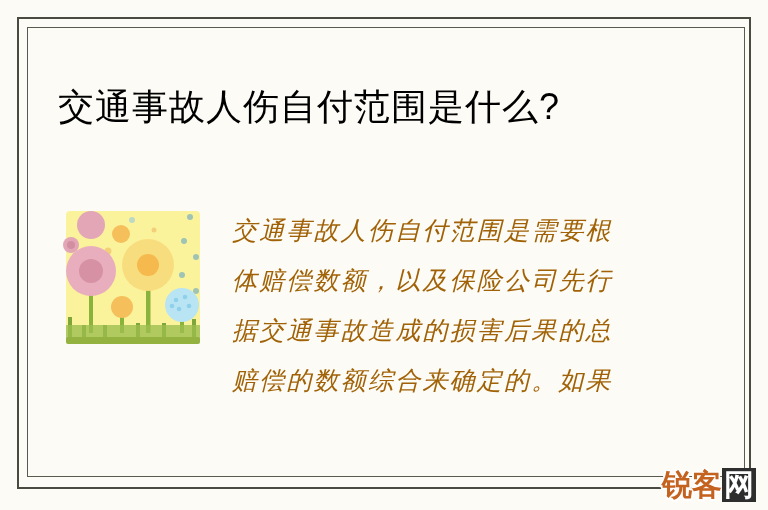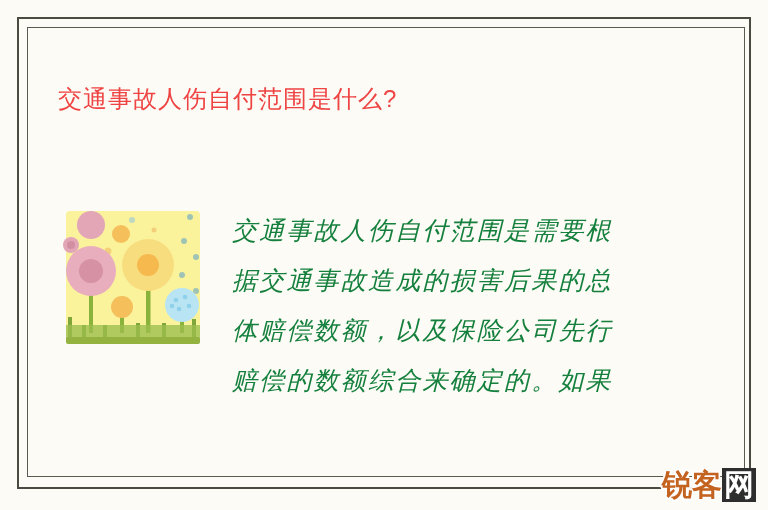--- a/index.html
+++ b/index.html
@@ -40,23 +40,23 @@
     border: 1px solid #5a5a4e;
     box-sizing: border-box;
   }
 
   
   .article-title {
     position: absolute;
     left: 58px;
     top: 62px;
     width: 620px;
-    font-size: 24px;
+    font-size: 36px;
     line-height: 42px;
-    color: #ef4444;
+    color: #000000;
     letter-spacing: 1px;
     font-weight: 500;
     font-family: "Liberation Sans", "DejaVu Sans", sans-serif;
     white-space: nowrap;
   }
 
   
   .illustration {
     position: absolute;
     left: 58px;
@@ -67,21 +67,21 @@
   .illustration svg { display: block; }
 
   
   .article-body {
     position: absolute;
     left: 232px;
     top: 206px;
     width: 420px;
     font-size: 25px;
     line-height: 50px;
-    color: #15803d;
+    color: #a16207;
     letter-spacing: 2.2px;
     font-family: "DejaVu Serif", "Liberation Serif", serif;
     font-style: italic;
     text-align: left;
     word-break: break-all;
   }
   .article-body .ln { display: block; white-space: nowrap; }
 
   
   .watermark {
@@ -170,20 +170,20 @@
       <rect x="104" y="118" width="4" height="14" fill="#7fa63a"></rect>
       <rect x="134" y="114" width="4" height="18" fill="#7fa63a"></rect>
 
       <rect x="8" y="120" width="134" height="14" fill="#9cbe4e" opacity="0.78"></rect>
       <rect x="8" y="132" width="134" height="7" rx="2" fill="#93b23f"></rect>
     </svg>
   </div>
 
   <div class="article-body">
     <span class="ln">交通事故人伤自付范围是需要根</span>
+    <span class="ln">体赔偿数额，以及保险公司先行</span>
     <span class="ln">据交通事故造成的损害后果的总</span>
-    <span class="ln">体赔偿数额，以及保险公司先行</span>
     <span class="ln">赔偿的数额综合来确定的。如果</span>
   </div>
 
   <div class="watermark"><span>锐客</span><span class="wm-boxed">网</span></div>
 
 </div>
 
 </body></html>

